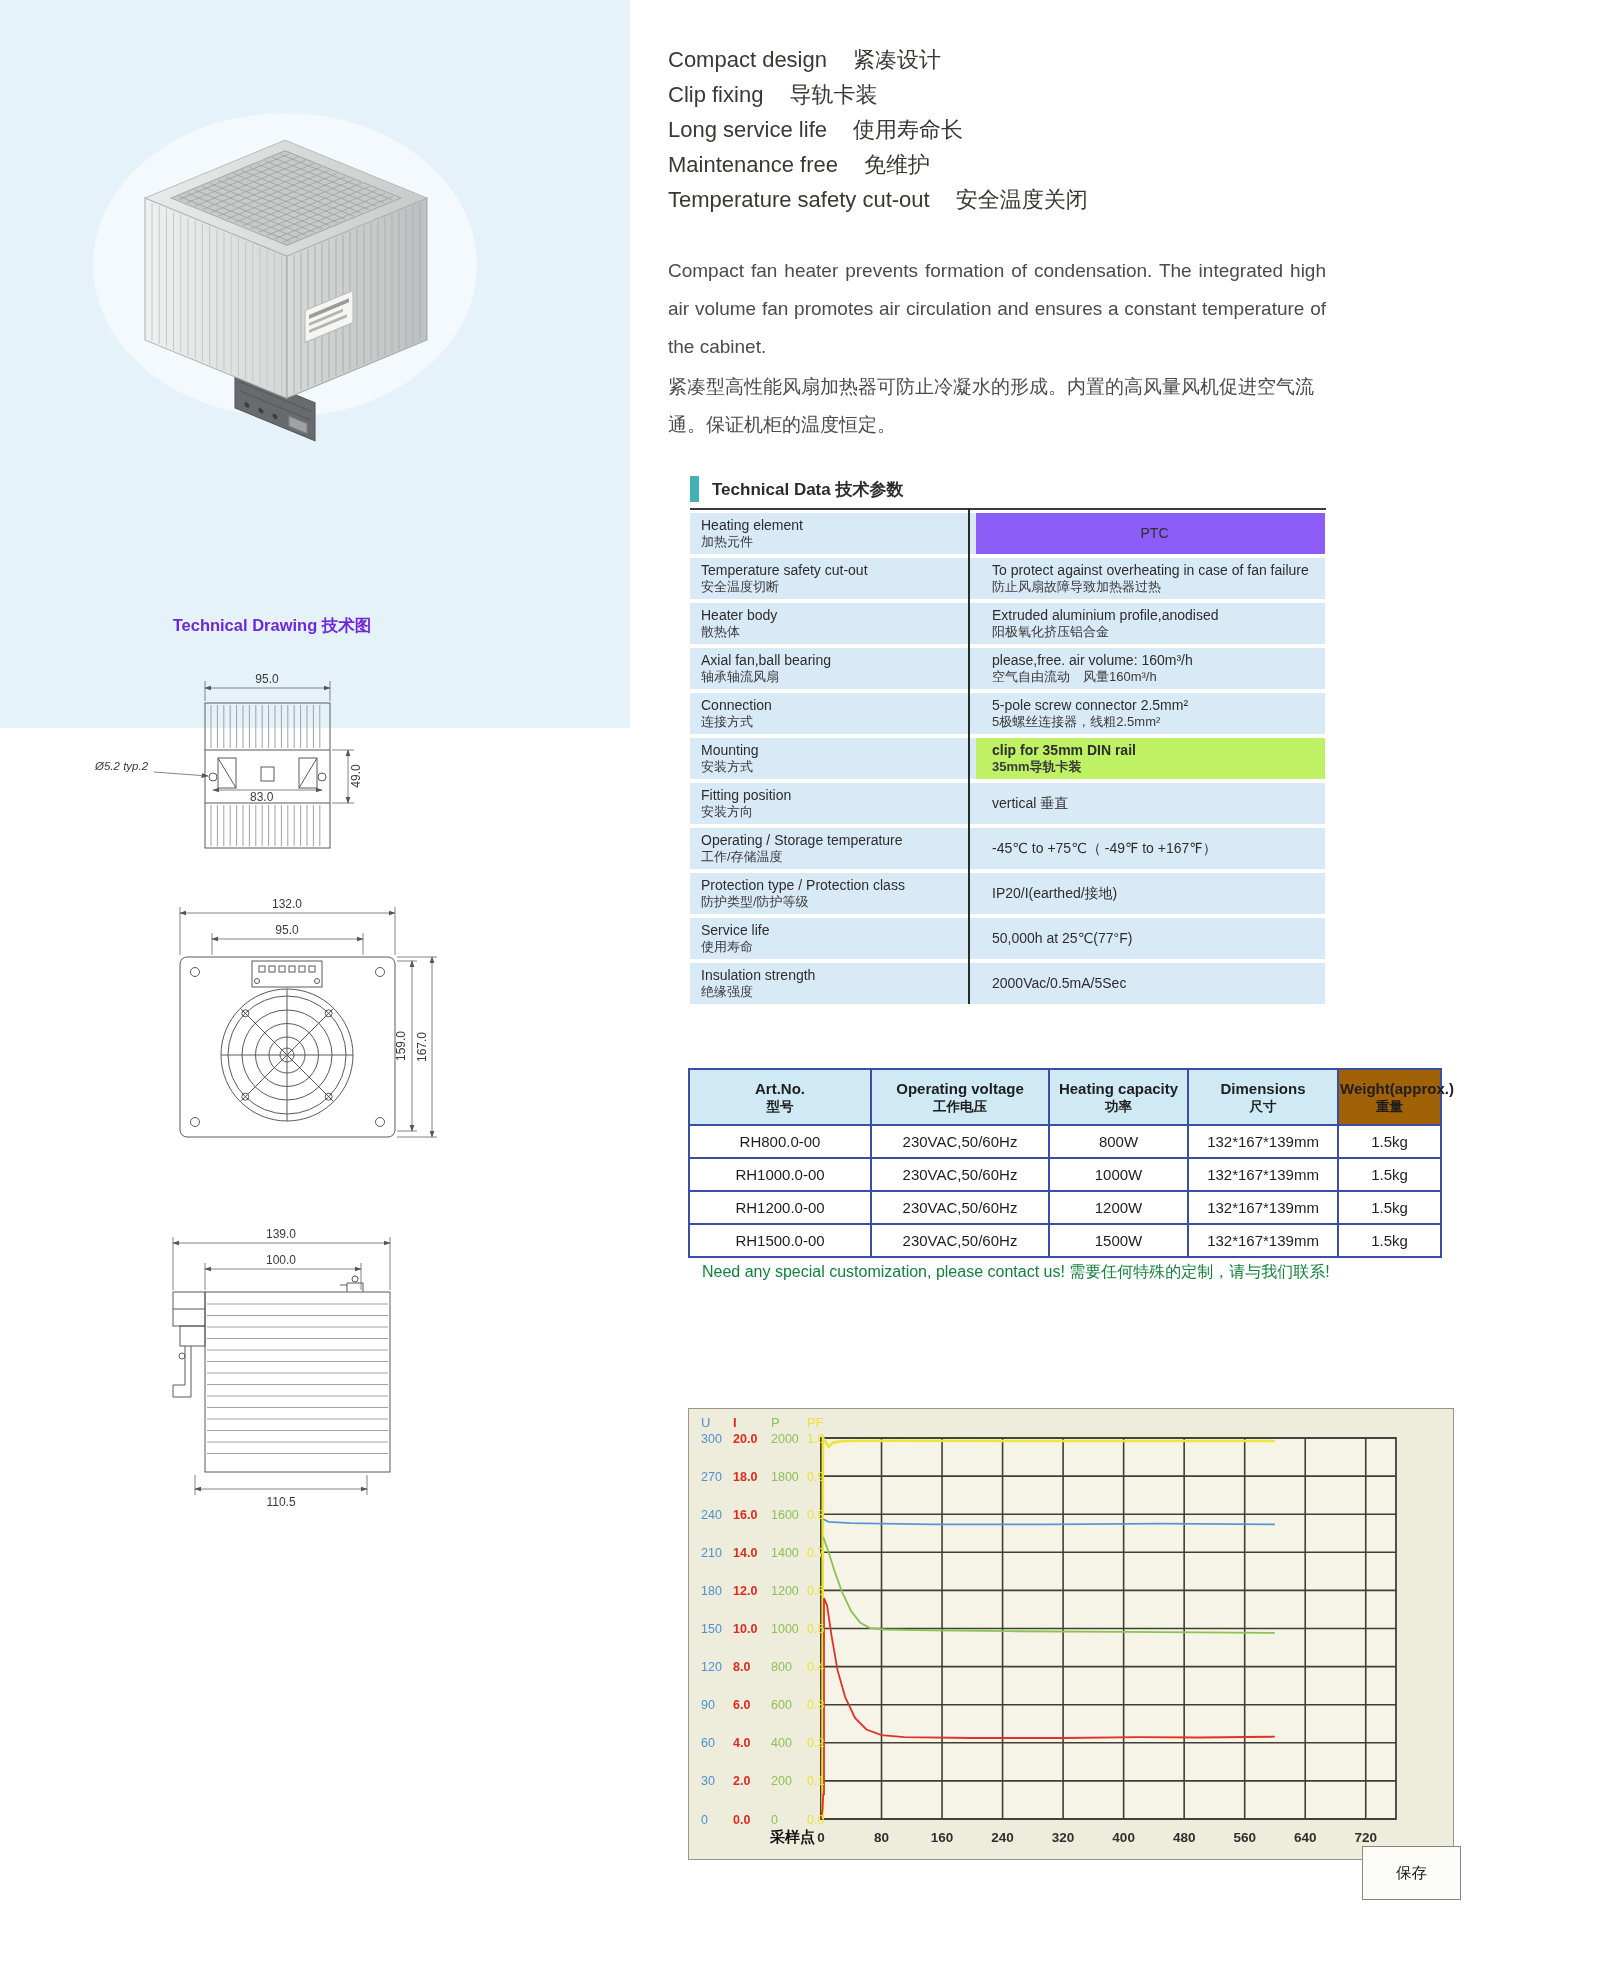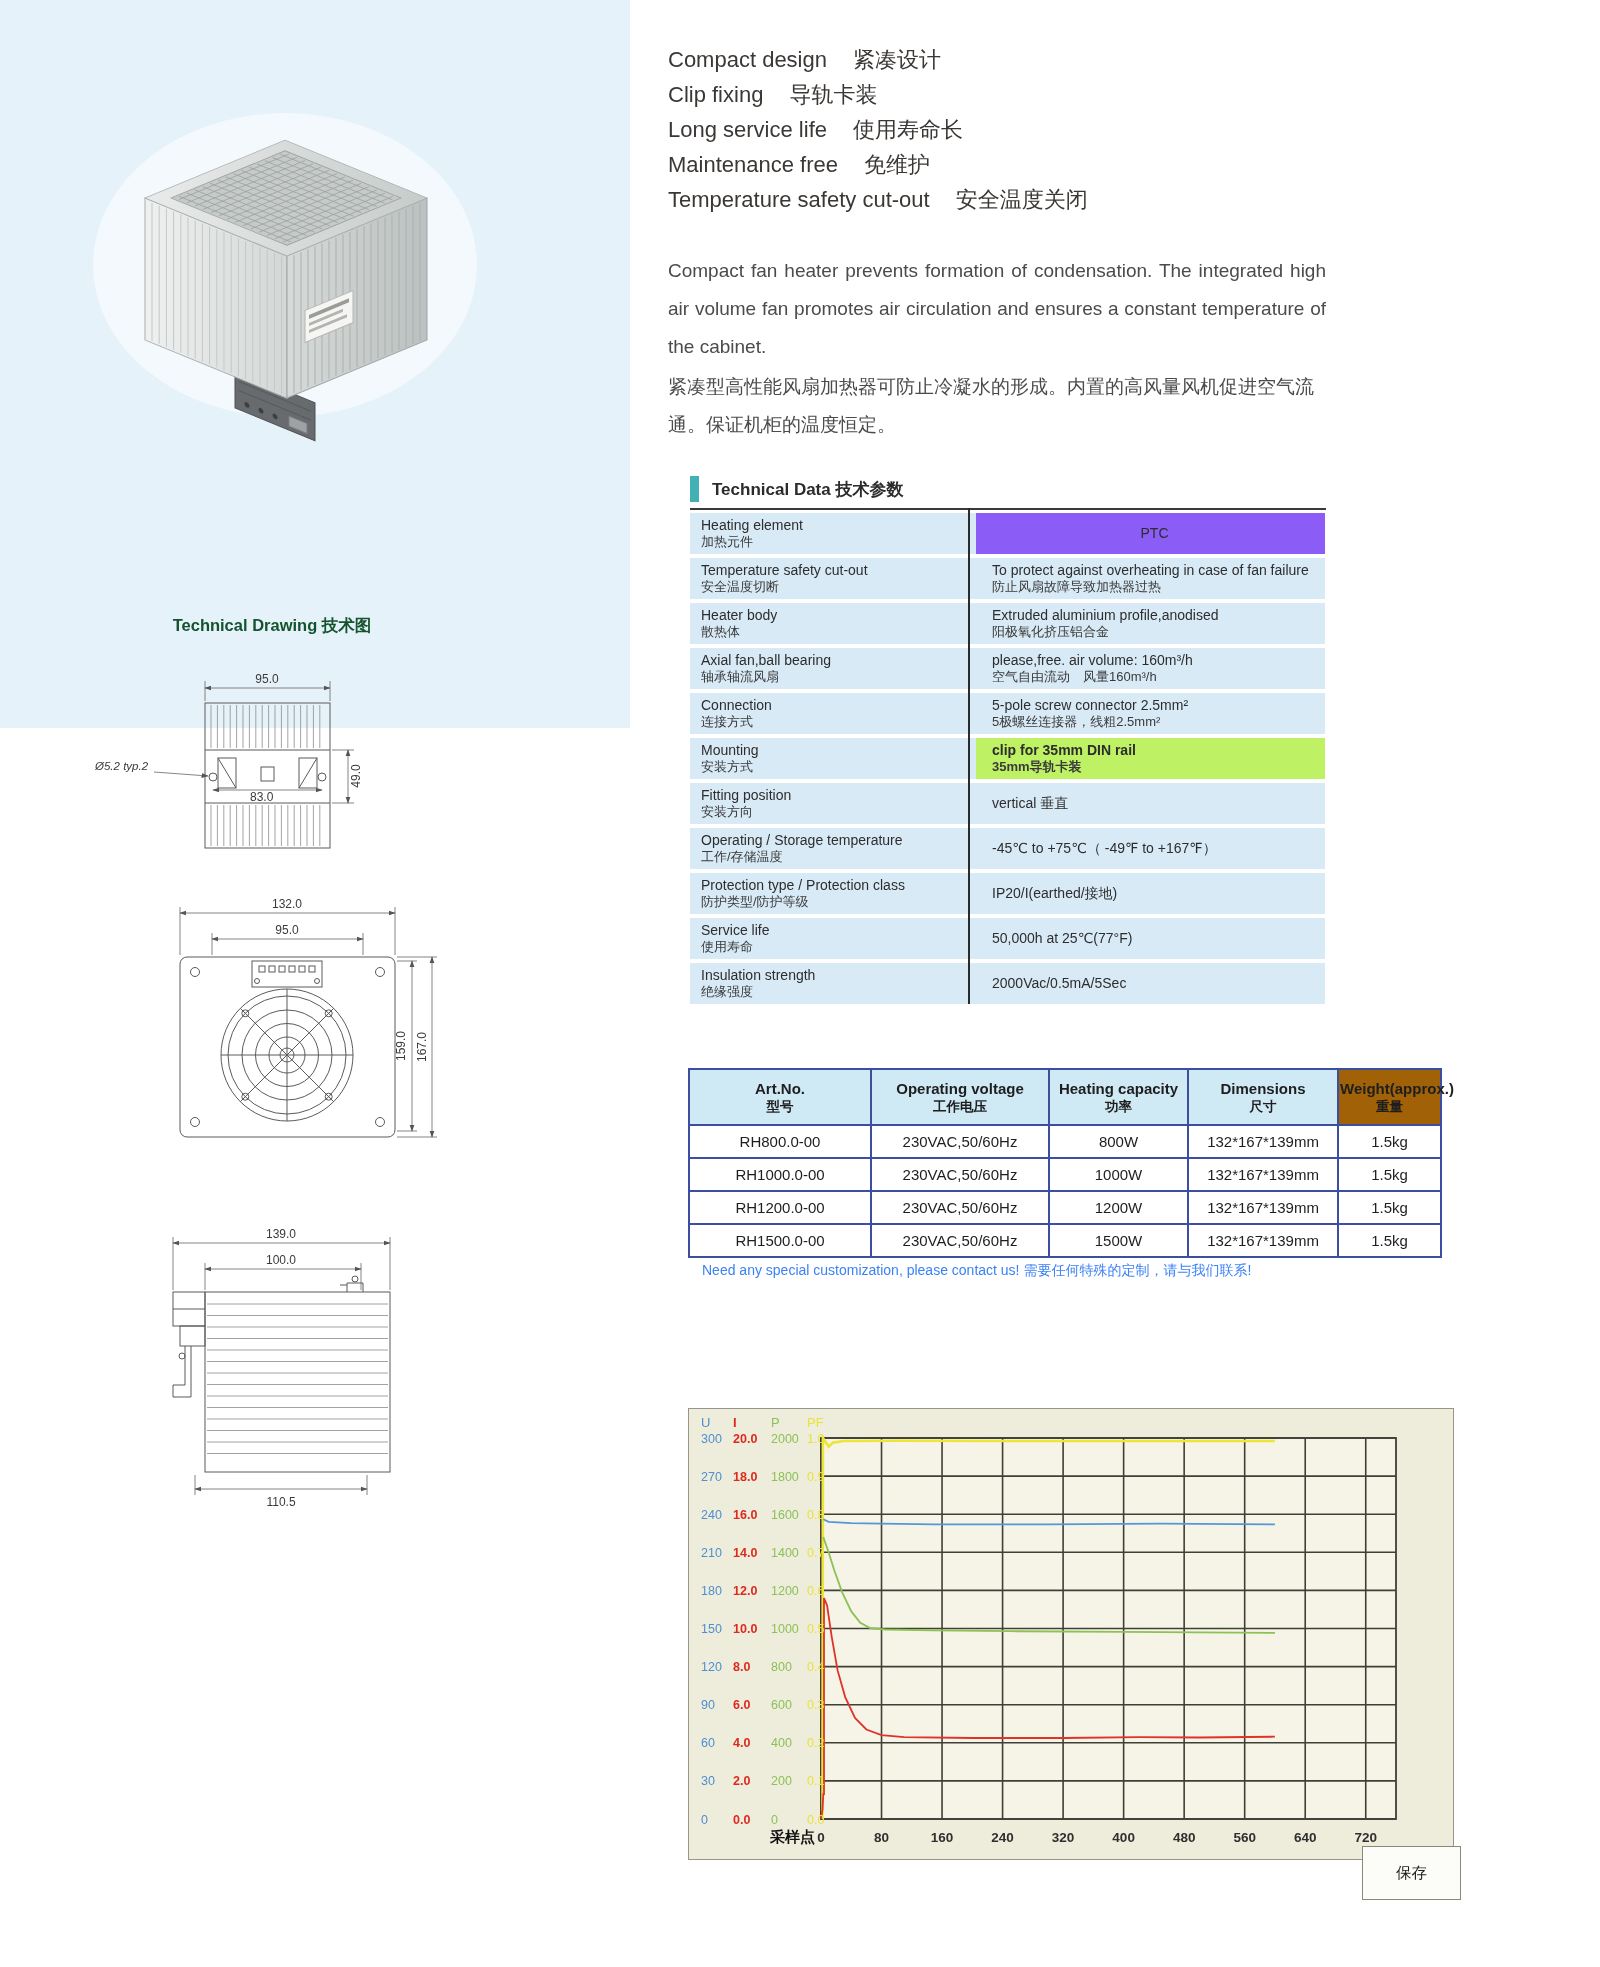--- a/index.html
+++ b/index.html
@@ -26,28 +26,28 @@
   .t-en{font-size:14px;line-height:16.5px;color:#2d2d2d;}
   .t-zh{font-size:13px;line-height:16.5px;color:#3a3a3a;}
   .tdivider{position:absolute;width:2px;background:#2b2b2b;}
   
   table.prod{border-collapse:collapse;table-layout:fixed;}
   table.prod th,table.prod td{border-style:solid;text-align:center;vertical-align:middle;color:#1e1e1e;}
   table.prod th{height:52px;}
   table.prod td{height:29px;font-size:15px;}
   .ph-en{font-size:15px;line-height:19px;}
   .ph-zh{font-size:13.5px;line-height:18px;}
-  .note{font-size:14px;color:#3b82f6;white-space:nowrap;}
+  .note{font-size:16px;color:#15803d;white-space:nowrap;}
   
   .chart-panel{background:#eeeddc;border:1px solid #98968a;}
   .save-btn{background:#fcfcf8;border:1px solid #8a887c;display:flex;align-items:center;justify-content:center;
             font-size:15.5px;color:#1d1d1d;cursor:pointer;}
   
   svg text{font-family:"Liberation Sans","DejaVu Sans",sans-serif;}
-  .dwg-title{font-size:16.5px;font-weight:600;color:#14532d;text-align:center;}
+  .dwg-title{font-size:16.5px;font-weight:600;color:#6d28d9;text-align:center;}
 </style>
 </head>
 <body>
 
 <div class="page">
 
   <div class="abs blue-panel" style="background: rgb(230, 242, 250);"></div>
 
   <svg class="abs" style="left:85px;top:100px;" width="400" height="345" viewBox="0 0 400 345">
     <defs>

